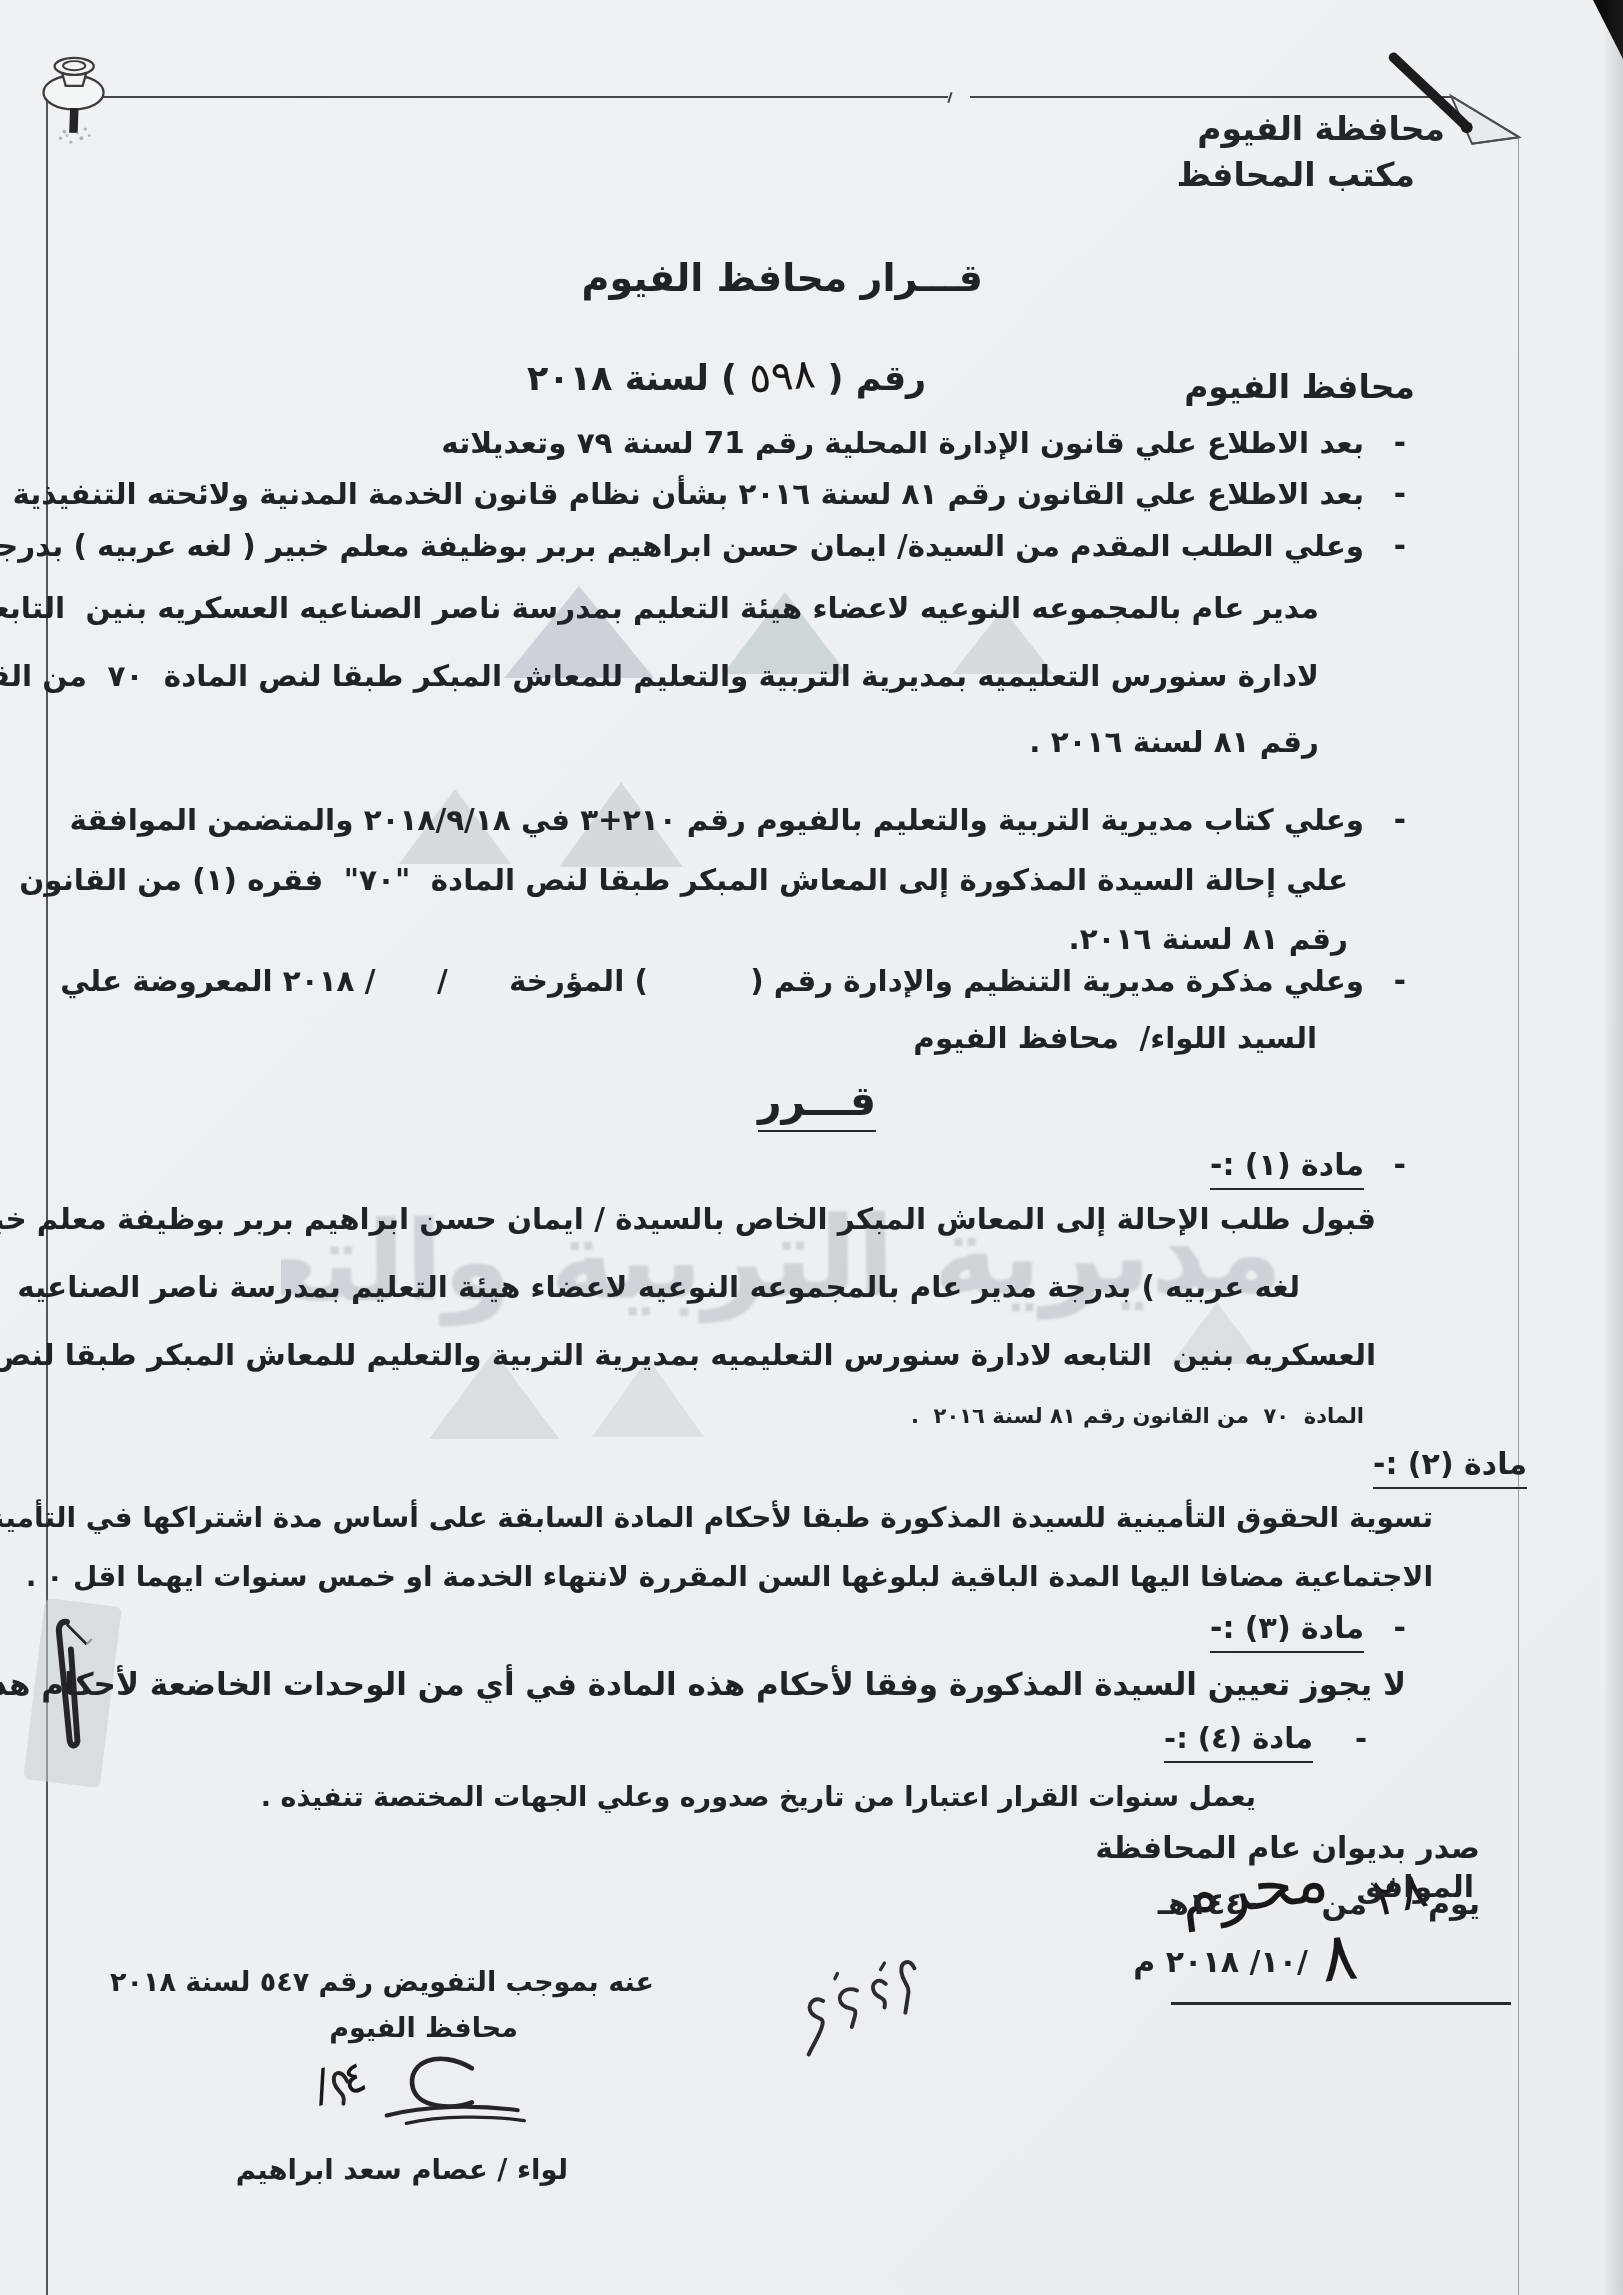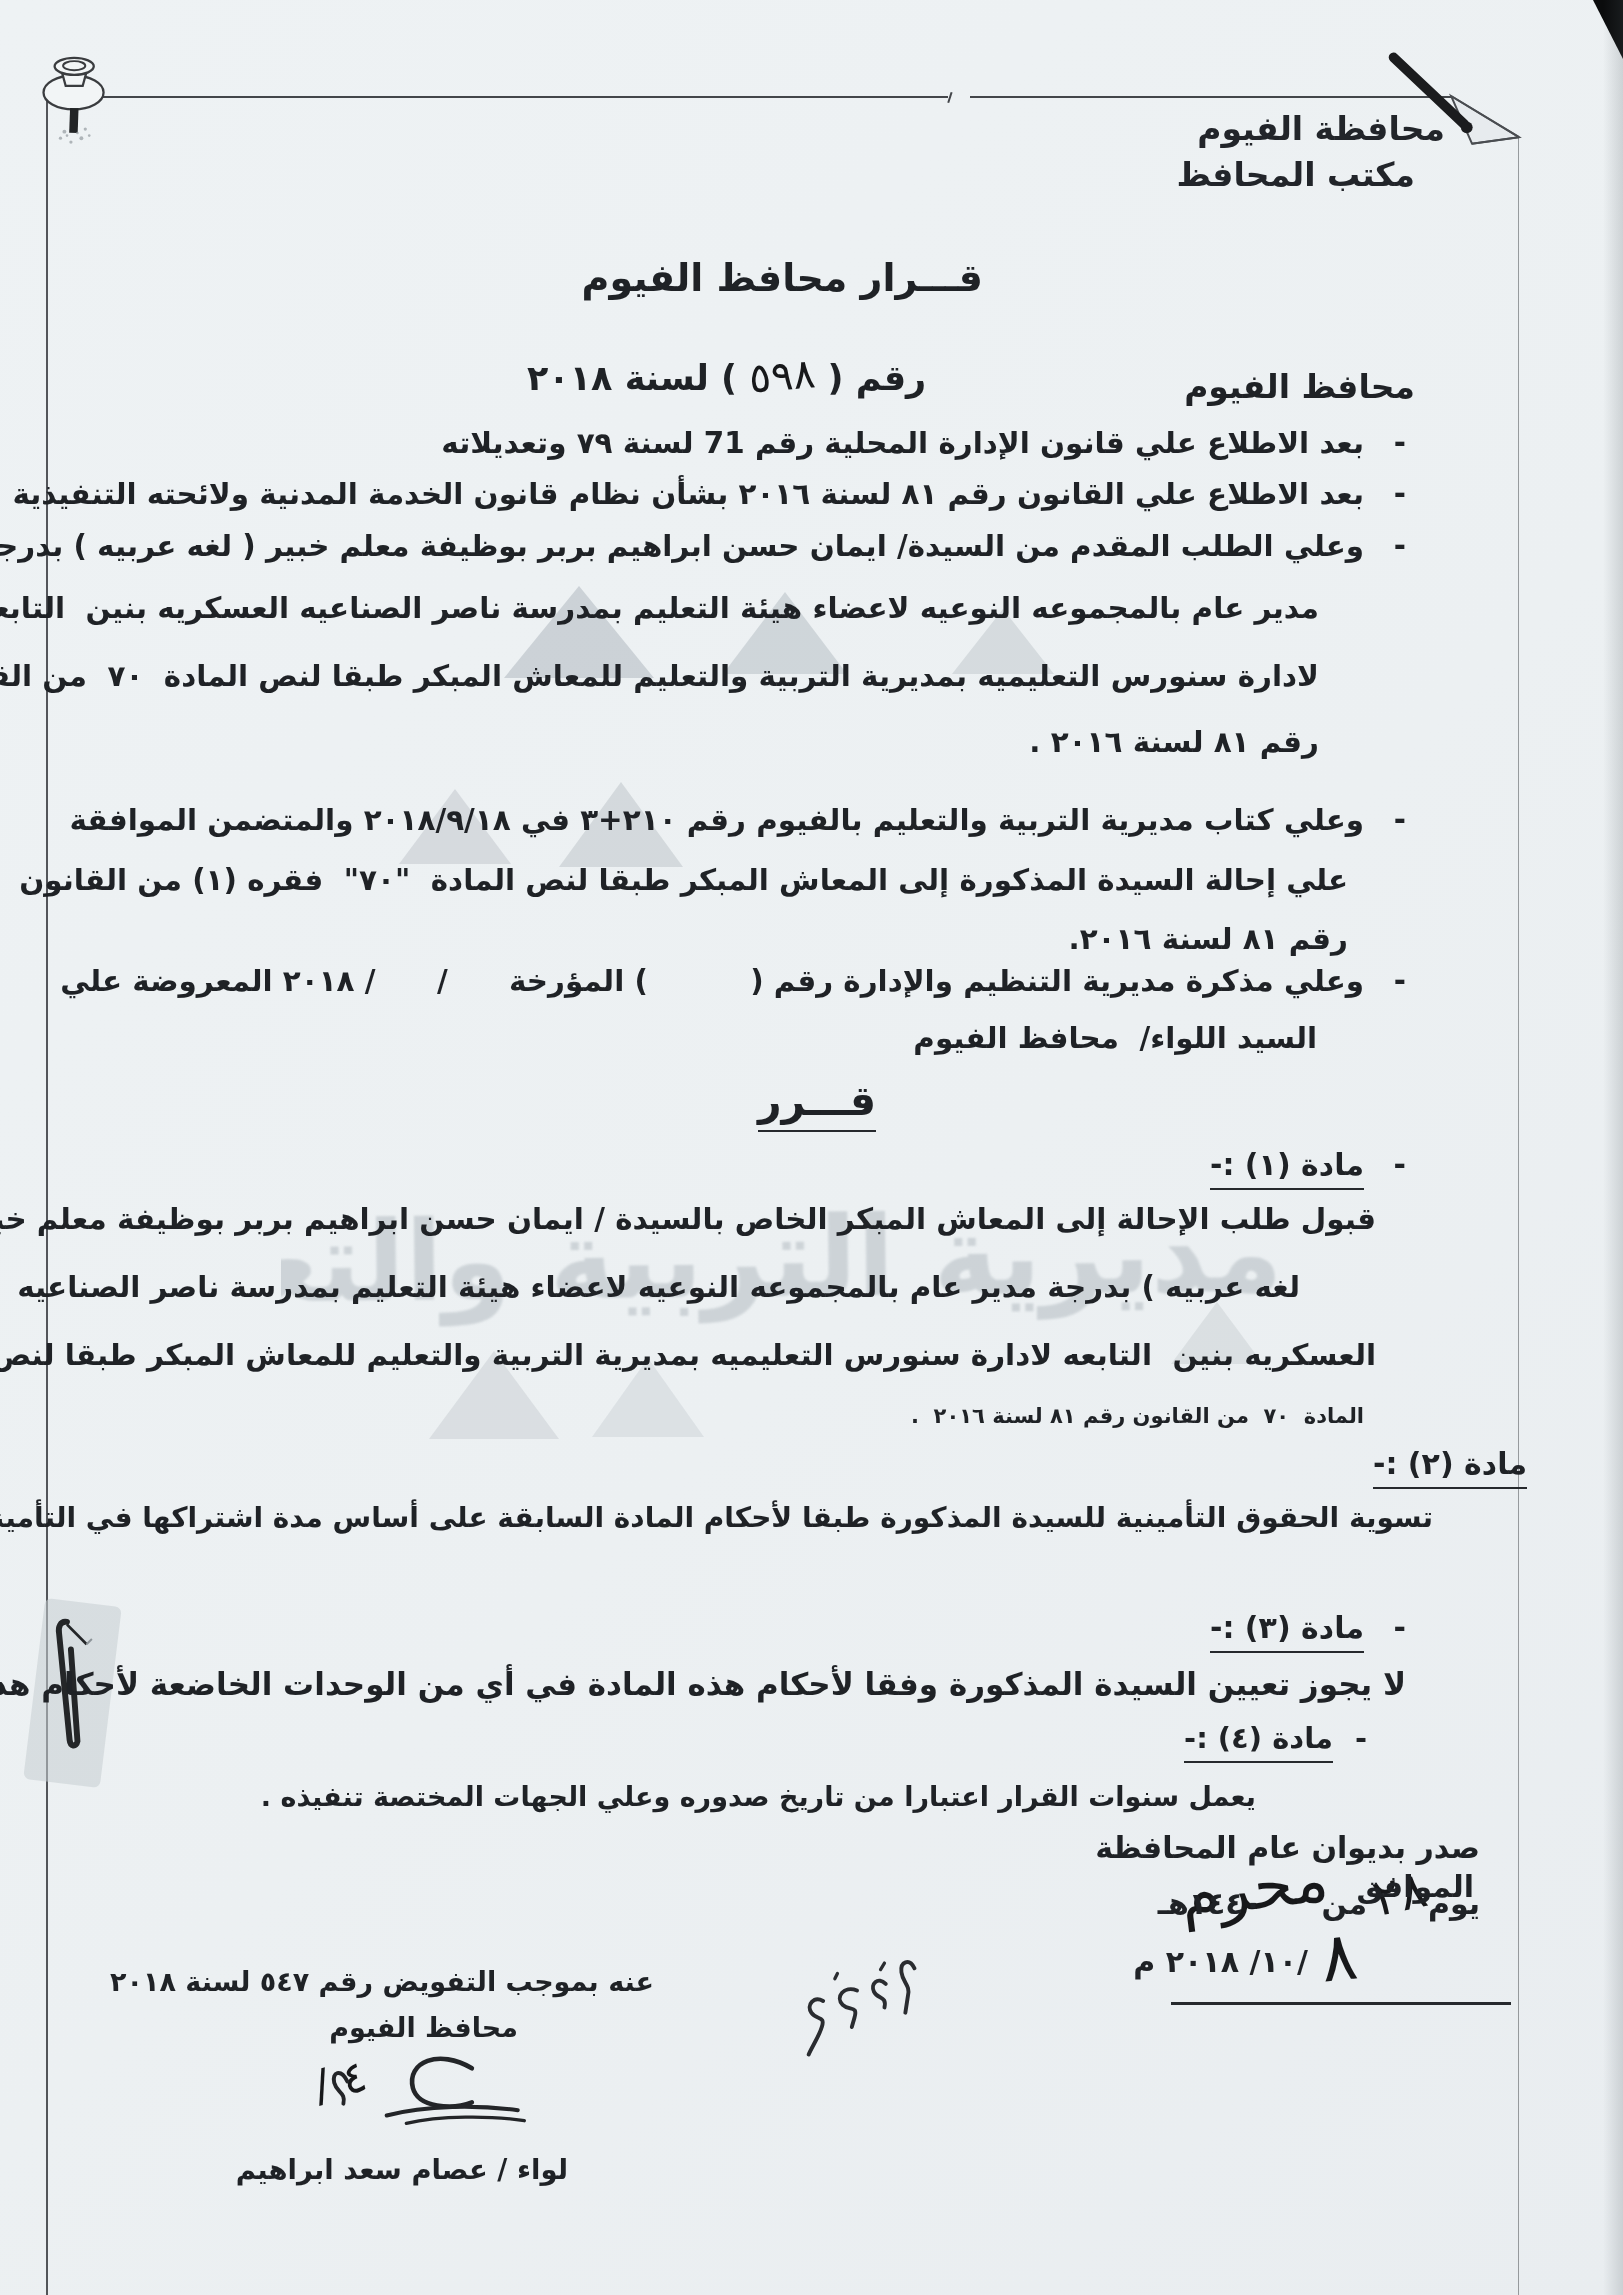--- a/index.html
+++ b/index.html
@@ -123,27 +123,28 @@
 
   <div class="line b" style="right:217px;top:1148px;font-size:30px;">-</div>
   <div class="line b u" style="right:259px;top:1148px;font-size:30px;">مادة (١) :-</div>
   <div class="line b" style="right:247px;top:1203px;font-size:29.4px;">قبول طلب الإحالة إلى المعاش المبكر الخاص بالسيدة / ايمان حسن ابراهيم بربر بوظيفة معلم خبير (</div>
   <div class="line b" style="right:323px;top:1271px;font-size:29.4px;">لغه عربيه ) بدرجة مدير عام بالمجموعه النوعيه لاعضاء هيئة التعليم بمدرسة ناصر الصناعيه</div>
   <div class="line b" style="right:247px;top:1339px;font-size:29.4px;">العسكريه بنين  التابعه لادارة سنورس التعليميه بمديرية التربية والتعليم للمعاش المبكر طبقا لنص</div>
   <div class="line b" style="right:259px;top:1404px;font-size:21px;">المادة  ٧٠  من القانون رقم ٨١ لسنة ٢٠١٦  .</div>
 
   <div class="line b u" style="right:96px;top:1447px;font-size:30px;">مادة (٢) :-</div>
   <div class="line b" style="right:190px;top:1502px;font-size:28px;">تسوية الحقوق التأمينية للسيدة المذكورة طبقا لأحكام المادة السابقة على أساس مدة اشتراكها في التأمينات</div>
+  <div class="line b" style="right:190px;top:1561px;font-size:28px;">الاجتماعية مضافا اليها المدة الباقية لبلوغها السن المقررة لانتهاء الخدمة او خمس سنوات ايهما اقل ٠ .</div>
 
   <div class="line b" style="right:217px;top:1611px;font-size:30px;">-</div>
   <div class="line b u" style="right:259px;top:1611px;font-size:30px;">مادة (٣) :-</div>
   <div class="line b" style="right:217px;top:1667px;font-size:31px;">لا يجوز تعيين السيدة المذكورة وفقا لأحكام هذه المادة في أي من الوحدات الخاضعة لأحكام هذا القانون</div>
 
   <div class="line b" style="right:256px;top:1722px;font-size:29px;">-</div>
-  <div class="line b u" style="right:290px;top:1722px;font-size:29px;">مادة (٤) :-</div>
+  <div class="line b u" style="right:310px;top:1722px;font-size:29px;">مادة (٤) :-</div>
   <div class="line" style="right:367px;top:1781px;font-size:27px;font-weight:700;">يعمل سنوات القرار اعتبارا من تاريخ صدوره وعلي الجهات المختصة تنفيذه .</div>
 
   <div class="line b" style="right:143px;top:1831px;font-size:30px;">صدر بديوان عام المحافظة</div>
   <div class="line b" style="right:143px;top:1887px;font-size:30px;">يوم</div>
   <div class="line hand" style="right:196px;top:1866px;font-size:50px;transform:rotate(-12deg);">٢٨</div>
   <div class="line b" style="right:256px;top:1887px;font-size:30px;">من</div>
   <div class="line hand" style="right:295px;top:1852px;font-size:63px;transform:rotate(-7deg);">محرم</div>
   <div class="line b" style="right:361px;top:1887px;font-size:30px;">١٤٤٠هـ</div>
   <div class="line b" style="right:149px;top:1870px;font-size:30px;">الموافق</div>
   <div class="line hand" style="right:266px;top:1919px;font-size:67px;transform:rotate(-6deg);">٨</div>

